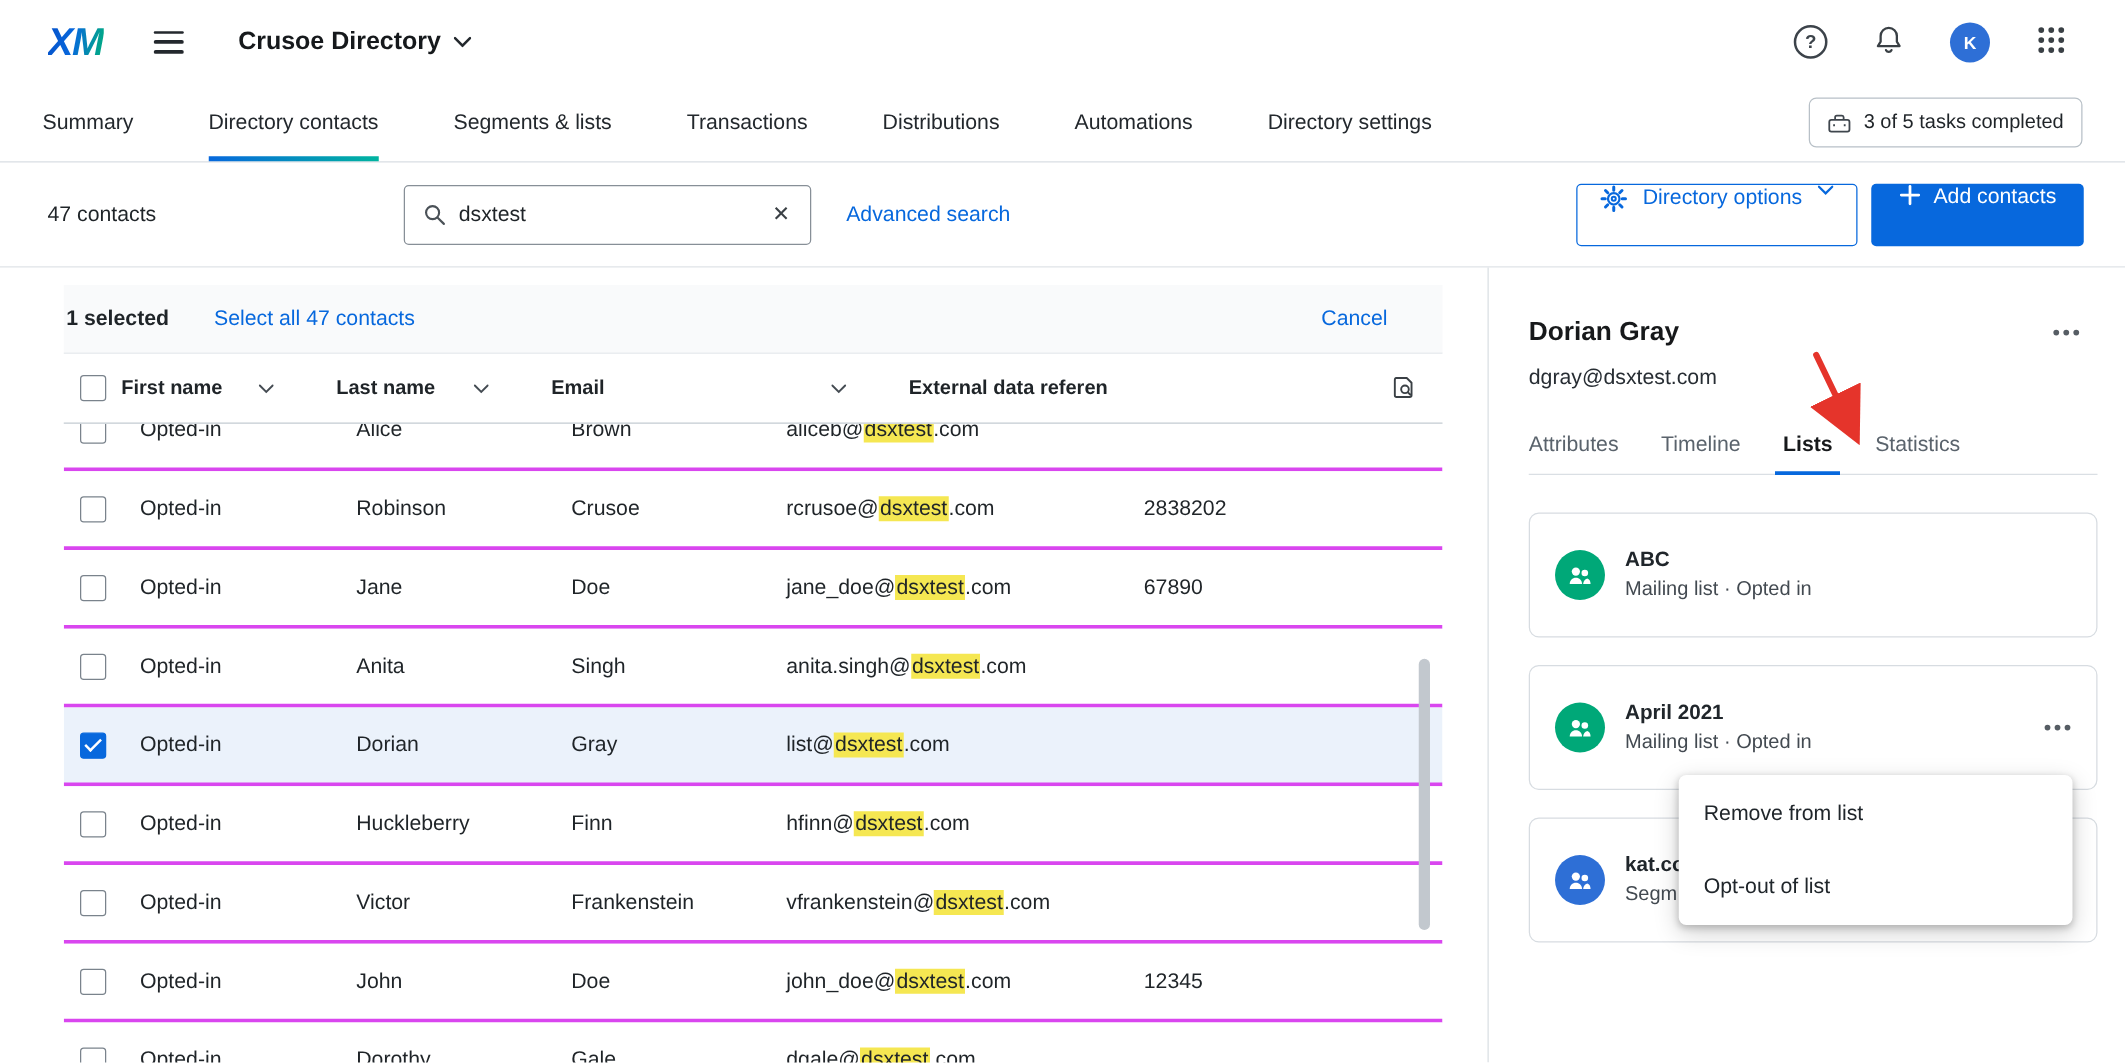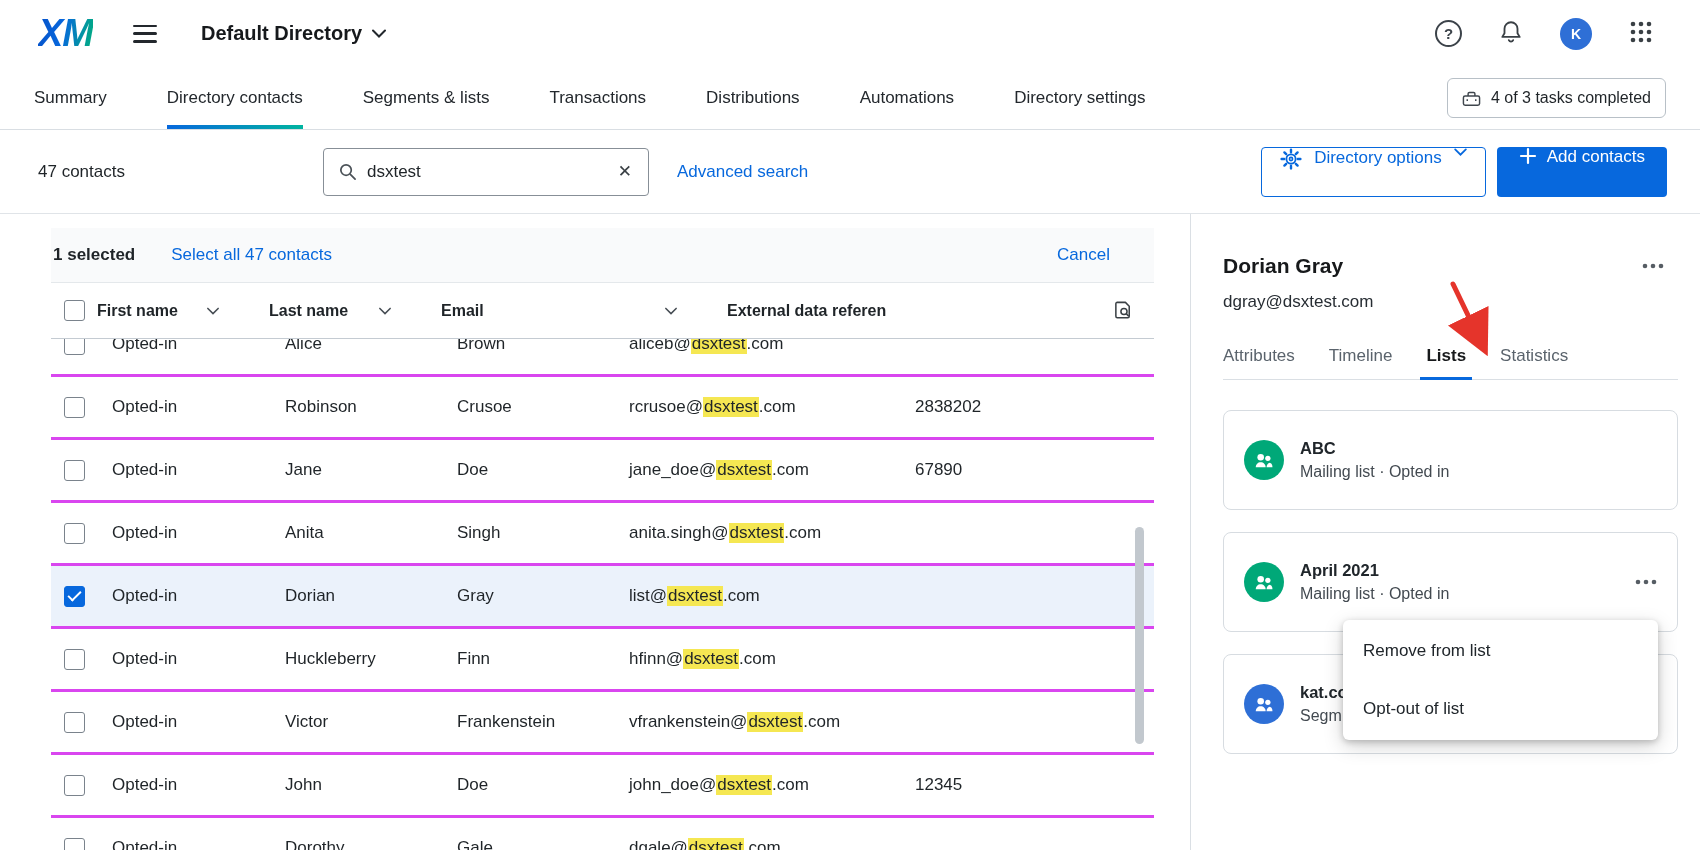--- a/index.html
+++ b/index.html
@@ -8,21 +8,21 @@
     font-family:"Liberation Sans", sans-serif;
     color:#1F2428; background:#fff; overflow:hidden; position:relative;
   }
   button { font-family:inherit; background:none; border:none; cursor:pointer; }
   .spacer { flex:1; }
 
   
   .topbar { height:67px; display:flex; align-items:center; justify-content:space-between; padding:0 46px 0 38px; background:#fff; }
   .tb-left { display:flex; align-items:center; }
   .logo {
-    font-size:38px; font-weight:800; font-style:italic; letter-spacing:-1px;
+    font-size:31px; font-weight:800; font-style:italic; letter-spacing:-1px;
     background:linear-gradient(100deg,#0550C8 0%, var(--accent,#0768DD) 45%, #00B27A 100%);
     -webkit-background-clip:text; background-clip:text; color:transparent;
   }
   .hamburger { margin-left:40px; width:24px; height:18px; display:flex; flex-direction:column; justify-content:space-between; }
   .hamburger span { display:block; height:2.5px; background:#23282D; border-radius:2px; }
   .dir-select { margin-left:44px; display:flex; align-items:center; gap:10px; cursor:pointer; }
   .dir-select .dir-name { font-size:20px; font-weight:700; color:#16191C; }
   .tb-right { display:flex; align-items:center; gap:36px; }
   .help-circle { width:27px; height:27px; border:2px solid #3C434A; border-radius:50%; display:flex; align-items:center; justify-content:center; font-size:15px; font-weight:700; color:#3C434A; }
   .avatar { width:32px; height:32px; border-radius:50%; background:var(--blue_icon,#2E6FD6); color:#fff; display:flex; align-items:center; justify-content:center; font-size:14px; font-weight:700; }
@@ -111,21 +111,21 @@
 
 <header class="topbar">
   <div class="tb-left">
     <span class="logo">XM</span>
     <button class="hamburger">
         <span></span>
         <span></span>
         <span></span>
       </button>
     <div class="dir-select">
-      <span class="dir-name">Default Directory</span>
+      <span class="dir-name">Crusoe Directory</span>
       <svg width="14" height="9" viewBox="0 0 14 9">
           <polyline points="1,1.5 7,7.5 13,1.5" fill="none" stroke="#23282D" stroke-width="2" stroke-linecap="round"></polyline>
         </svg>
     </div>
   </div>
   <div class="tb-right">
     <button>
         <span class="help-circle">?</span>
       </button>
     <button>
@@ -162,21 +162,21 @@
     <div class="tab">Distributions</div>
     <div class="tab">Automations</div>
     <div class="tab">Directory settings</div>
   </div>
   <div class="tasks">
     <svg width="19" height="17" viewBox="0 0 22 20" fill="none" stroke="#3F464D" stroke-width="1.7" stroke-linejoin="round">
         <rect x="1.5" y="7" width="19" height="11" rx="2"></rect>
         <path d="M7 7V4.5A1.5 1.5 0 0 1 8.5 3h5A1.5 1.5 0 0 1 15 4.5V7"></path>
         <path d="M6 11v2M16 11v2"></path>
       </svg>
-    <span>4 of 3 tasks completed</span>
+    <span>3 of 5 tasks completed</span>
   </div>
 </nav>
 
 <div class="toolbar">
   <span class="count">47 contacts</span>
   <div class="search">
     <svg width="19" height="19" viewBox="0 0 20 20" fill="none" stroke="#4A5157" stroke-width="1.8" stroke-linecap="round">
         <circle cx="8.5" cy="8.5" r="5.5"></circle>
         <path d="M13 13l5 5"></path>
       </svg>

